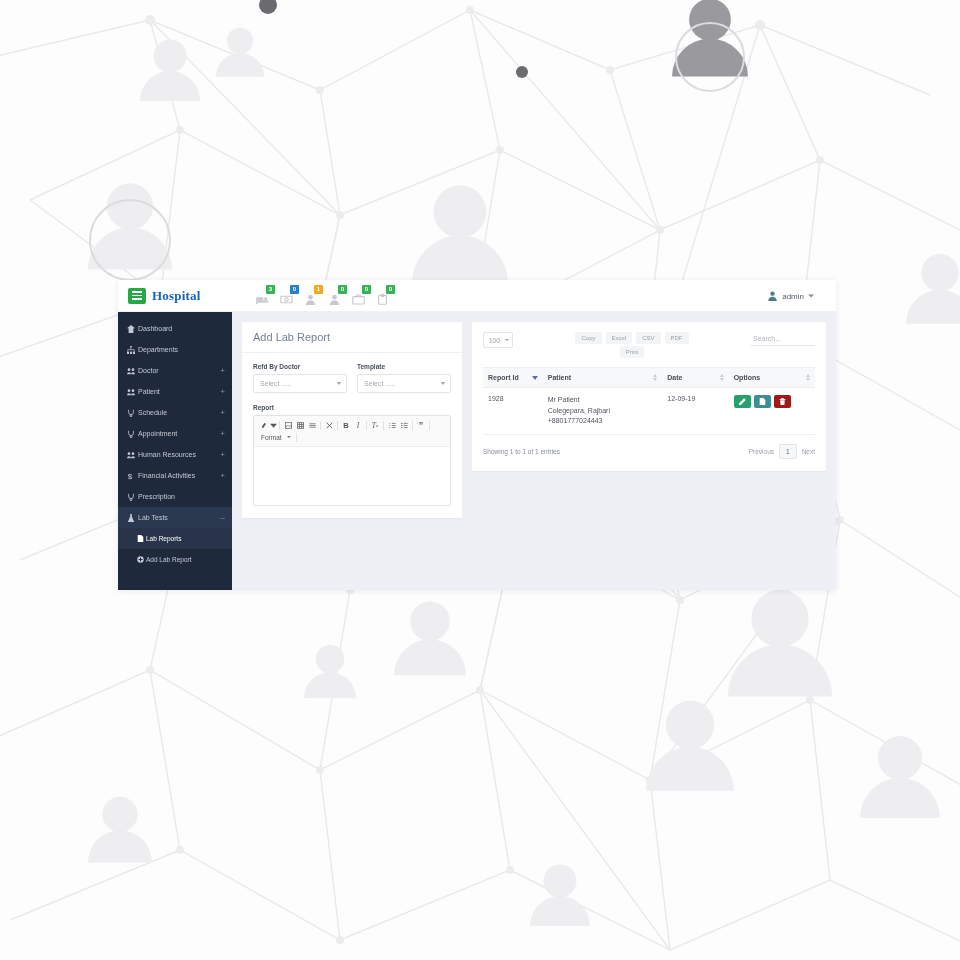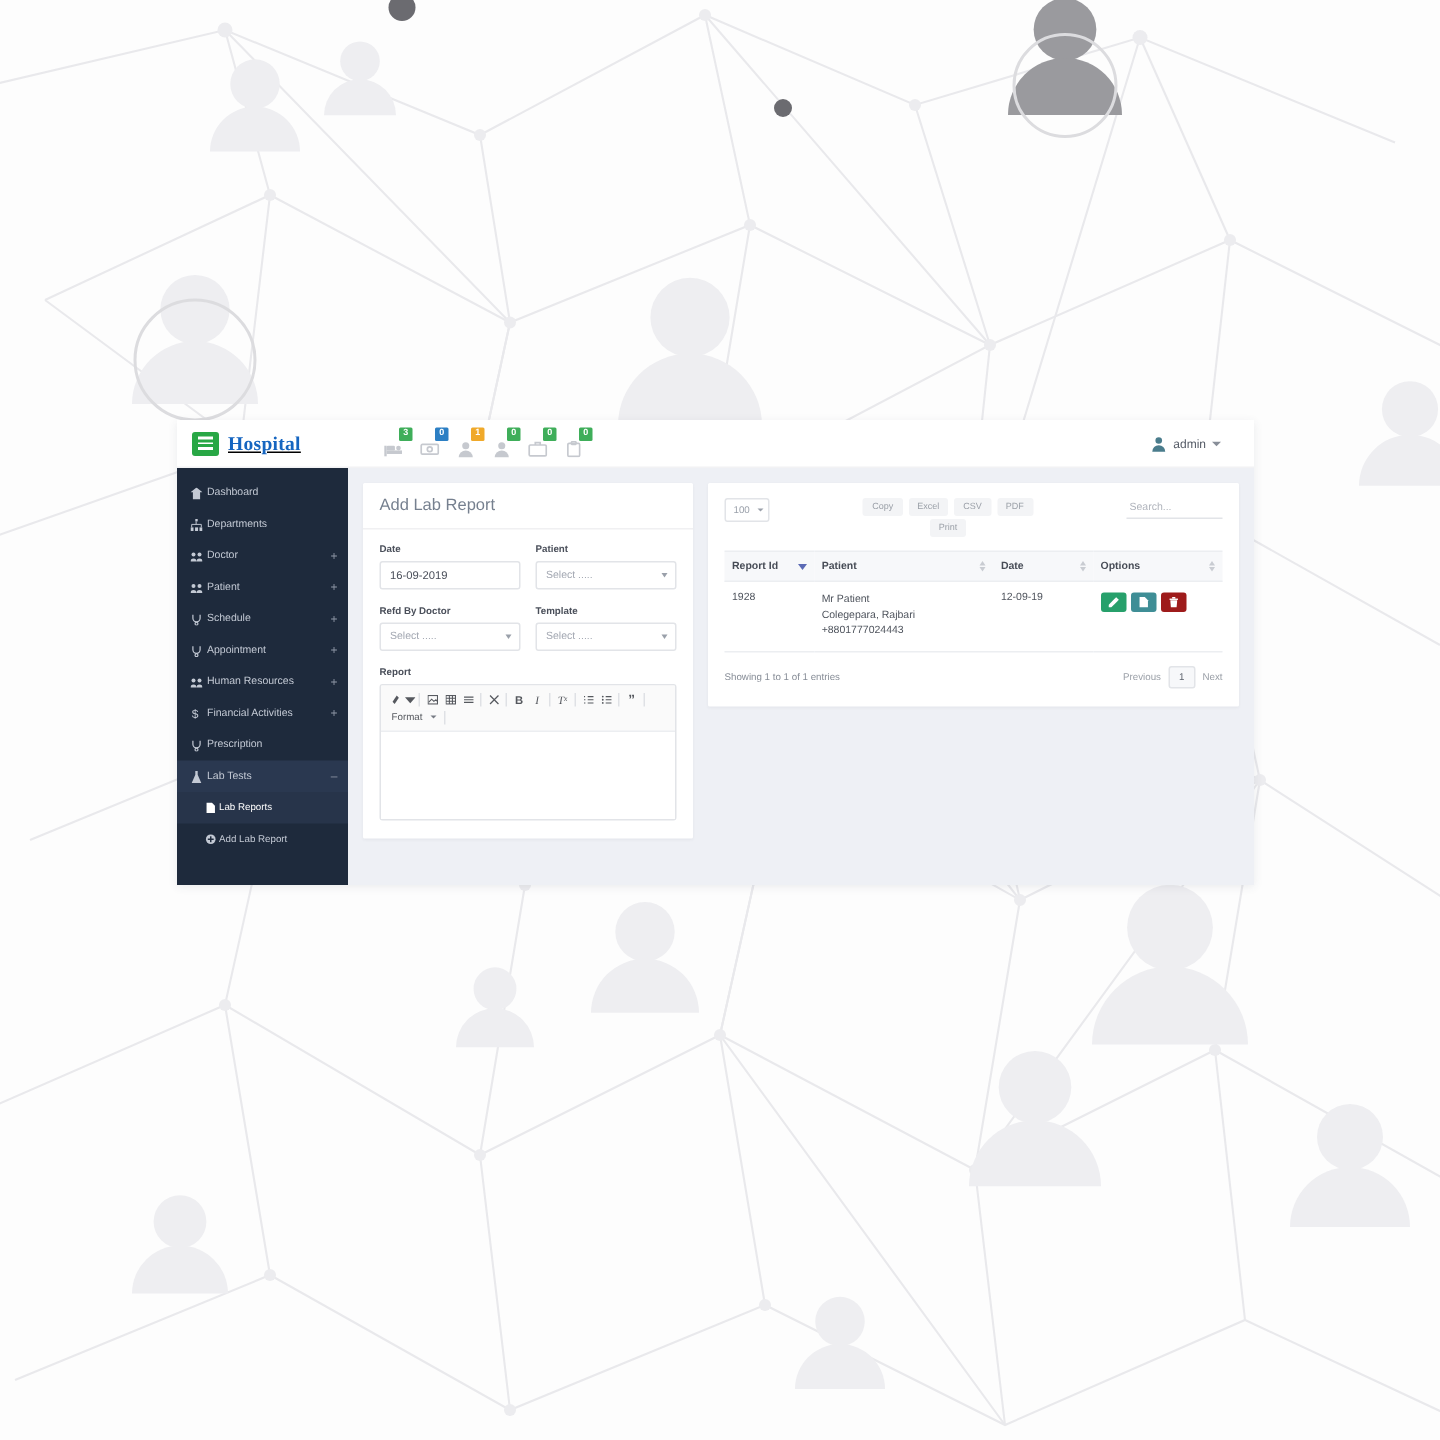--- a/index.html
+++ b/index.html
@@ -42,21 +42,20 @@
     flex: 0 0 auto;
     position: relative;
     border-bottom: 1px solid #f2f2f4;
   }
   .brand-wrap {
     width: 114px;
     display: flex;
     align-items: center;
     gap: 6px;
     padding-left: 10px;
-    text-decoration: underline;
   }
   .hamburger {
     width: 18px; height: 16px;
     background: #28a745;
     border-radius: 2px;
     display: flex; flex-direction: column;
     justify-content: center; align-items: center;
     gap: 2px;
     cursor: pointer;
   }
@@ -718,33 +717,20 @@
     </nav>
 
     <main id="content">
 
       <section class="card" id="form-card">
         <div class="card-head">
           <h2 class="card-title">Add Lab Report</h2>
         </div>
         <div class="card-body">
 
-          <div class="form-row">
-            <div class="form-group">
-              <span class="f-label">Date</span>
-              <div class="f-input">16-09-2019</div>
-            </div>
-            <div class="form-group">
-              <span class="f-label">Patient</span>
-              <div class="f-select">
-                <span>Select .....</span>
-                <span class="scaret"></span>
-              </div>
-            </div>
-          </div>
 
           <div class="form-row">
             <div class="form-group">
               <span class="f-label">Refd By Doctor</span>
               <div class="f-select">
                 <span>Select .....</span>
                 <span class="scaret"></span>
               </div>
             </div>
             <div class="form-group">

